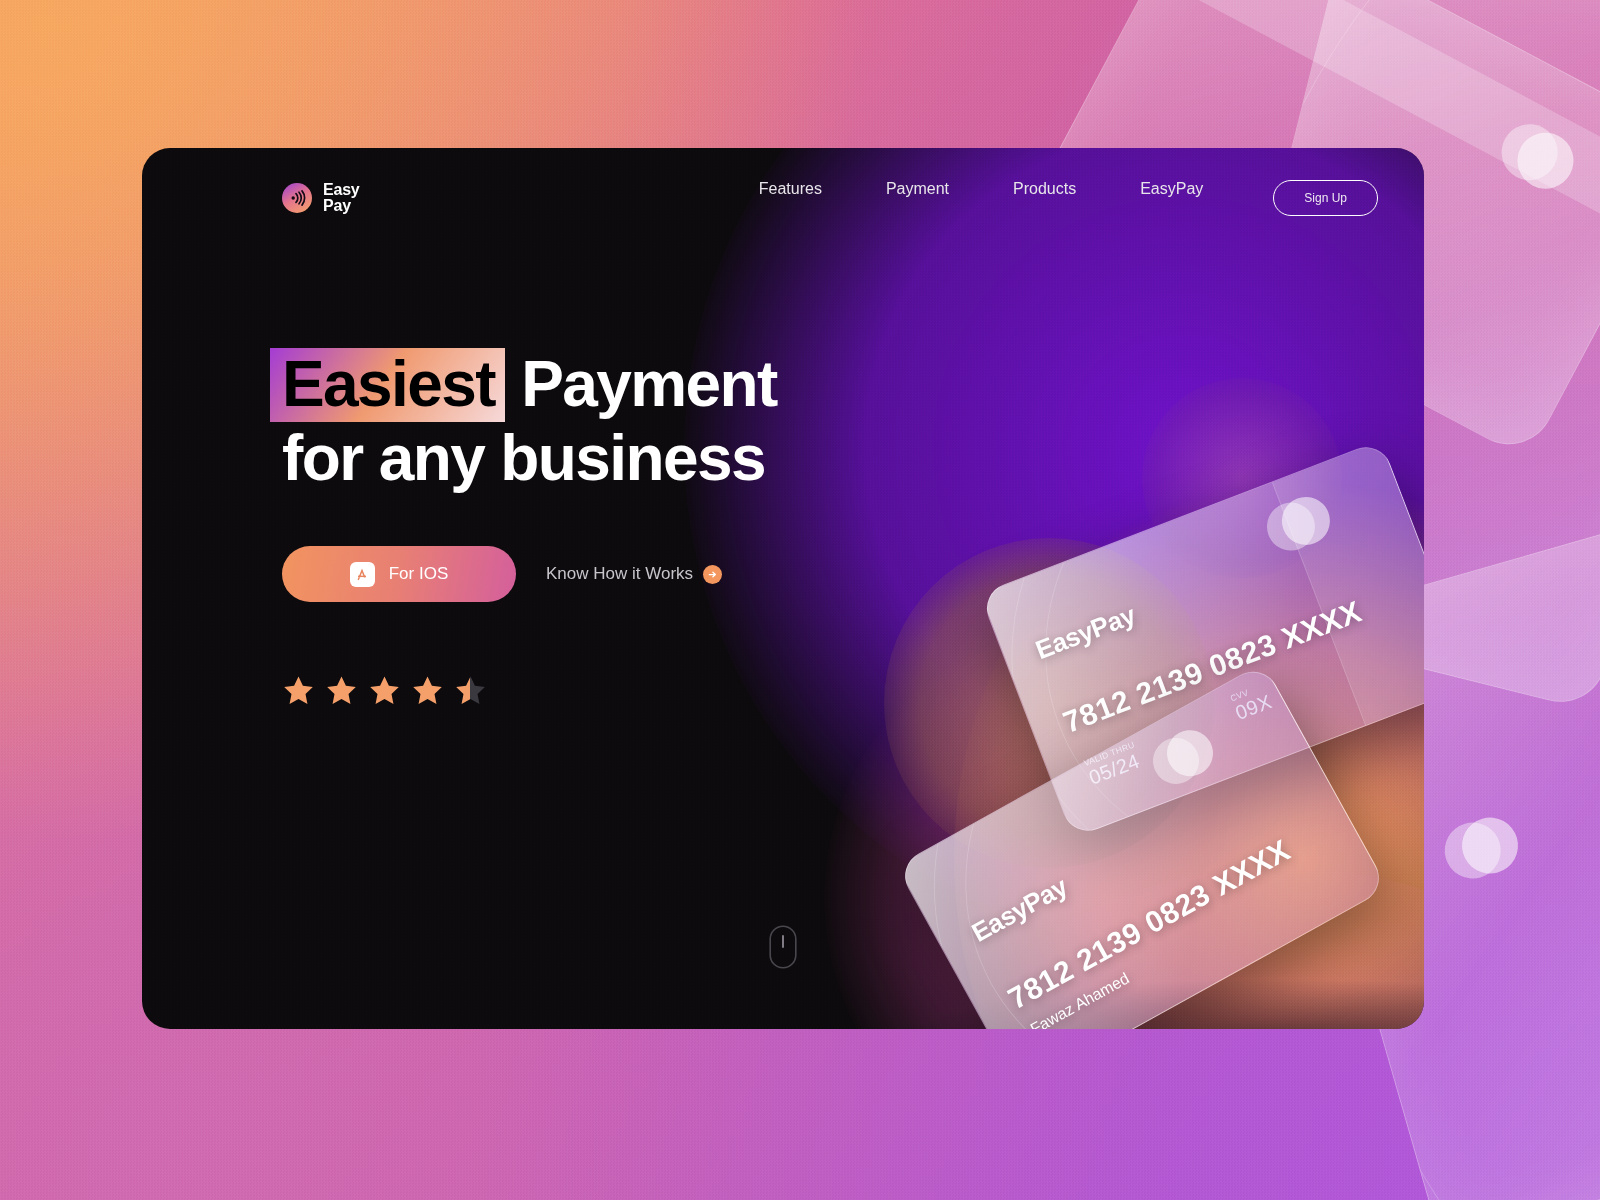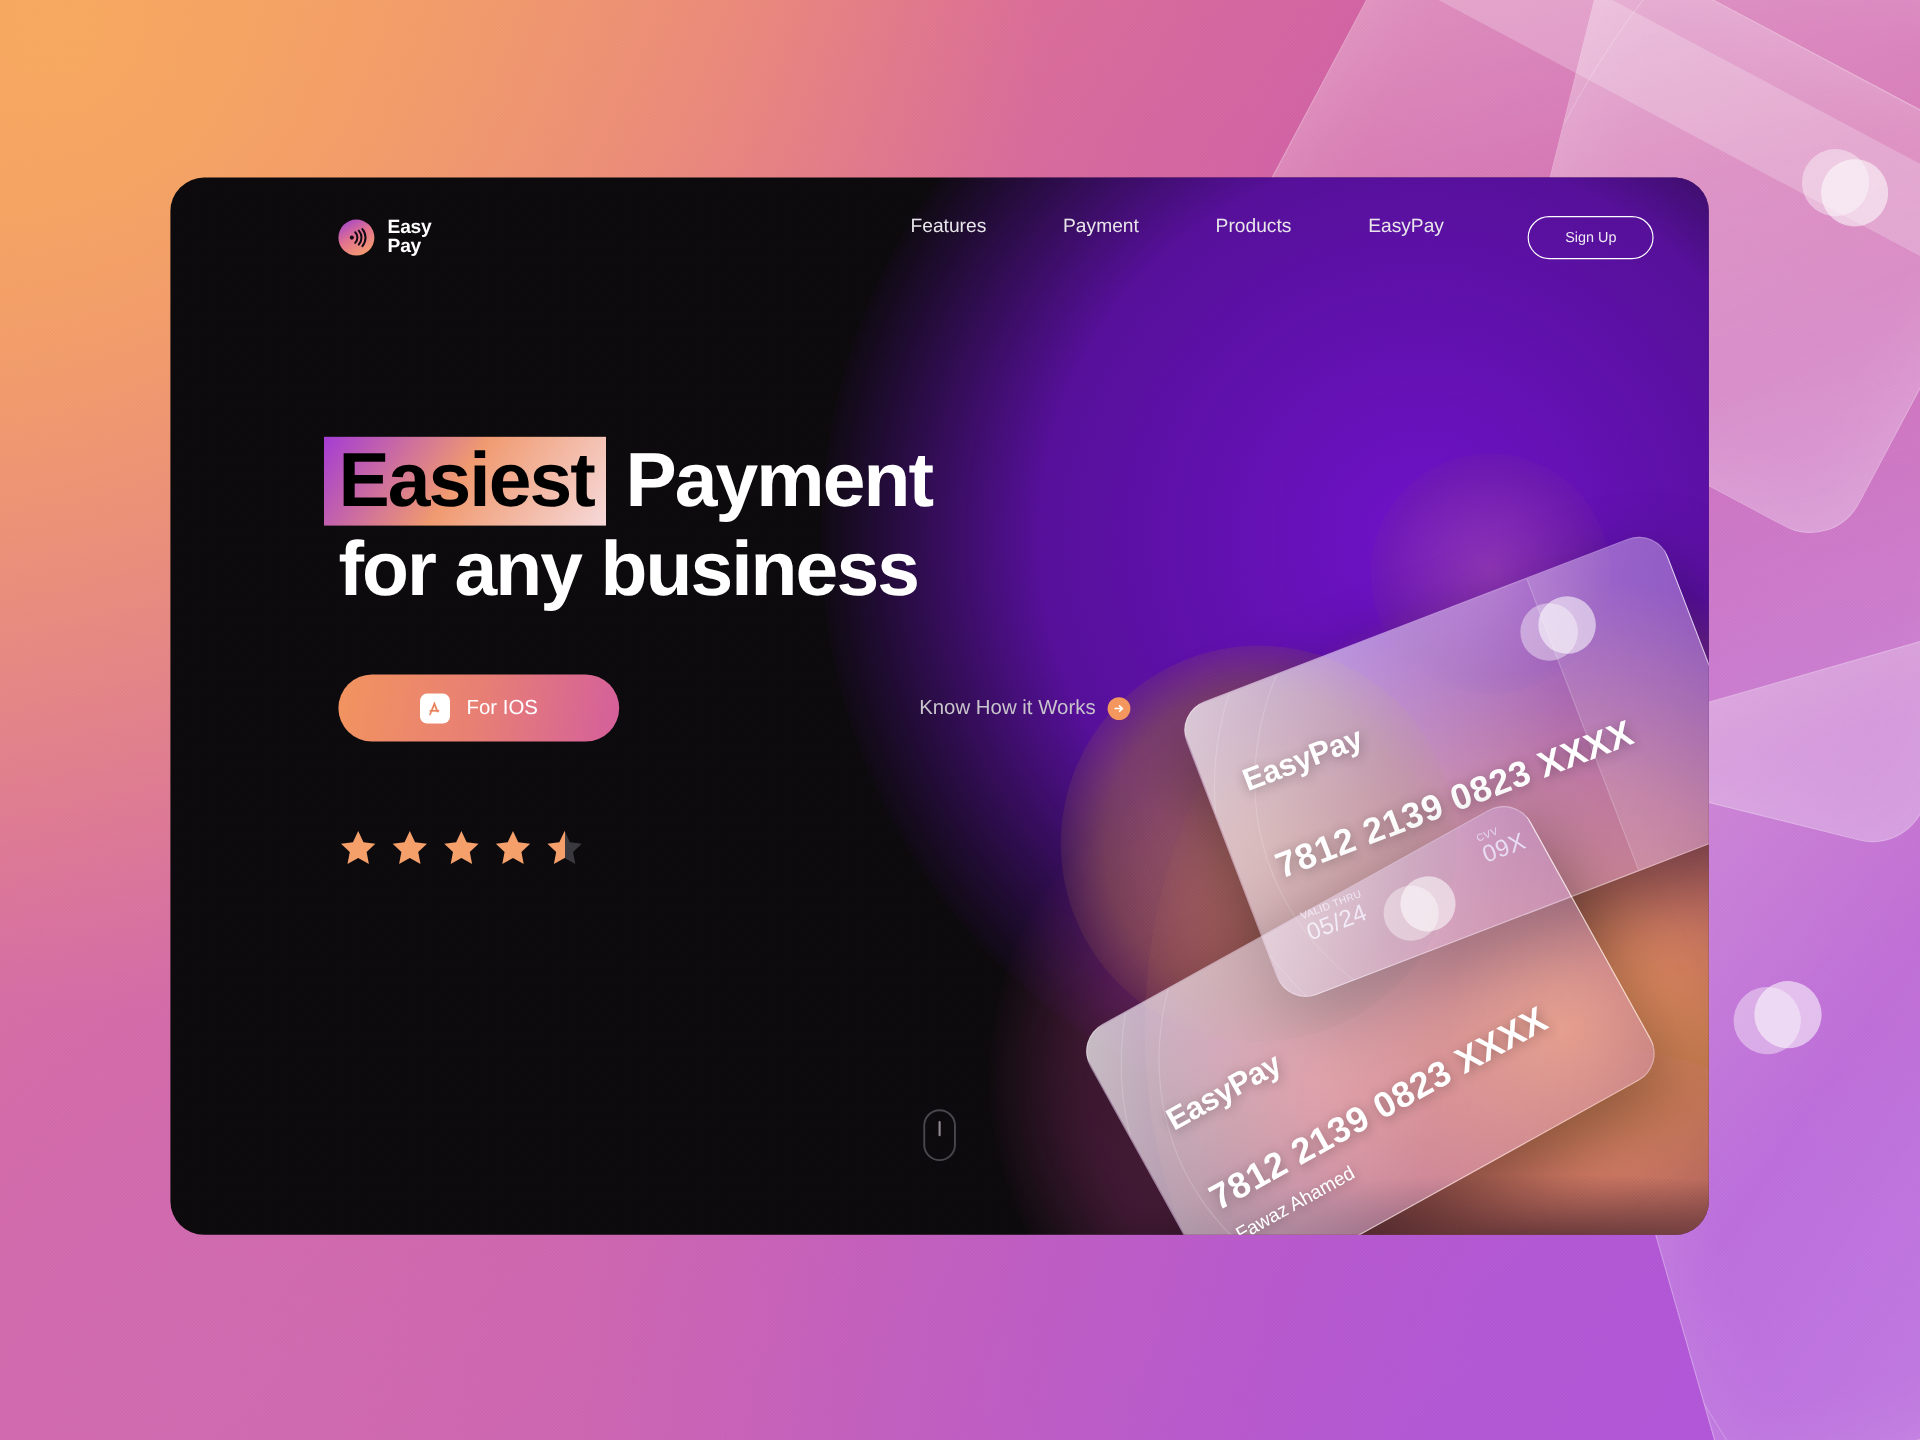--- a/index.html
+++ b/index.html
@@ -138,42 +138,42 @@
     margin-left:38px;
     border:1.6px solid #ffffff;
     border-radius:30px;
     color:#efe9f2; font-size:12px;
     padding:10px 30px;
     background:transparent; cursor:pointer;
     white-space:nowrap;
   }
 
   
-  #hero { position:absolute; left:140px; top:216px; width:660px; z-index:25; }
+  #hero { position:absolute; left:140px; top:200px; width:660px; z-index:25; }
   #headline {
     font-size:64px; line-height:1.13; font-weight:700;
     color:#ffffff; letter-spacing:-1.6px;
   }
   #headline-highlight {
     display:inline-block;
     background:linear-gradient(125deg, #a43cd4 0%, #f09a70 48%, #f6d9da 100%);
     color:#000000;
     padding:4px 10px 6px 12px;
     margin-left:-12px;
     line-height:1;
   }
   #subcopy {
     margin-top:42px;
     font-size:19px; line-height:1.72;
     color:#9e9ba1; font-weight:400;
     max-width:590px;
   }
 
   
-  #cta-row { margin-top:52px; display:flex; align-items:center; gap:30px;justify-content:space-between; }
+  #cta-row { margin-top:52px; display:flex; align-items:center; gap:30px; }
   #ios-button {
     display:flex; align-items:center; justify-content:center; gap:14px;
     width:234px; height:56px; border-radius:30px; border:none;
     background:linear-gradient(100deg, #f2945f 0%, #e87f74 50%, #d45f9c 100%);
     color:#ffffff; font-size:17px; cursor:pointer;
     font-family:"Liberation Sans", sans-serif;
   }
   #appstore-icon {
     width:25px; height:25px; border-radius:6px; background:#fff;
     display:flex; align-items:center; justify-content:center; flex:none;

